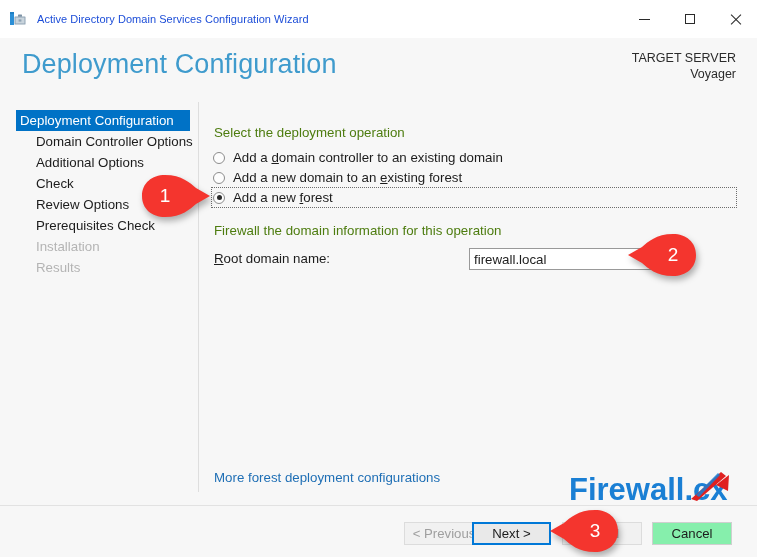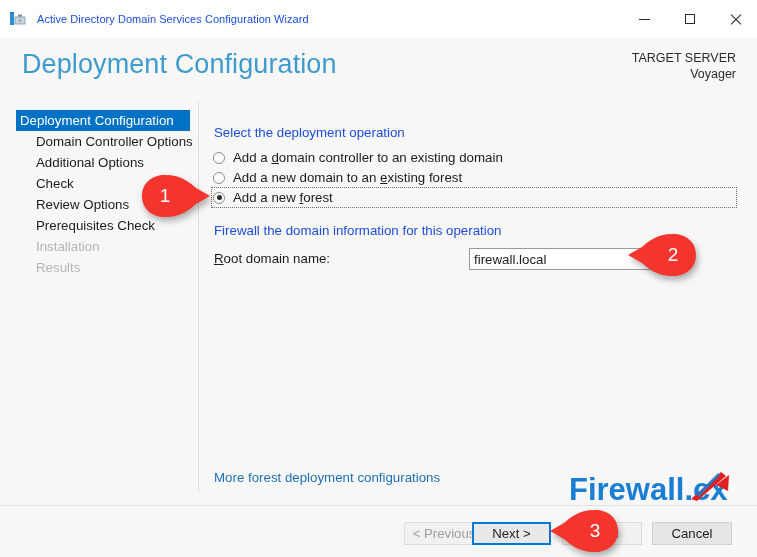--- a/index.html
+++ b/index.html
@@ -151,21 +151,21 @@
 
   #content {
     position: absolute;
     left: 199px; top: 0;
     width: 558px; height: 403px;
   }
 
   .section-label {
     position: absolute;
     font-size: 13.3px;
-    color: #1d4ed8;
+    color: #4d7c0f;
     white-space: nowrap;
   }
   #lbl-select-op { left: 15px; top: 23px; }
   #lbl-specify   { left: 15px; top: 121px; }
 
   .radio-row {
     position: absolute;
     left: 13px;
     height: 19px;
     display: flex;
@@ -257,21 +257,21 @@
     left: 0; top: 505px;
     width: 757px; height: 52px;
     background: #f7f7f7;
     border-top: 1px solid #e2e2e2;
   }
   .wbtn {
     position: absolute;
     top: 16px;
     height: 23px;
     box-sizing: border-box;
-    background: #e5e5e5;
+    background: #86efac;
     border: 1px solid #cfcfcf;
     font-family: "Liberation Sans", "DejaVu Sans", sans-serif;
     font-size: 13.2px;
     color: #1c1c1c;
     cursor: default;
     padding: 0;
     line-height: 21px;
     text-align: center;
   }
   .wbtn.disabled { color: #9f9f9f; background: #f1f1f1; border-color: #dcdcdc; }

